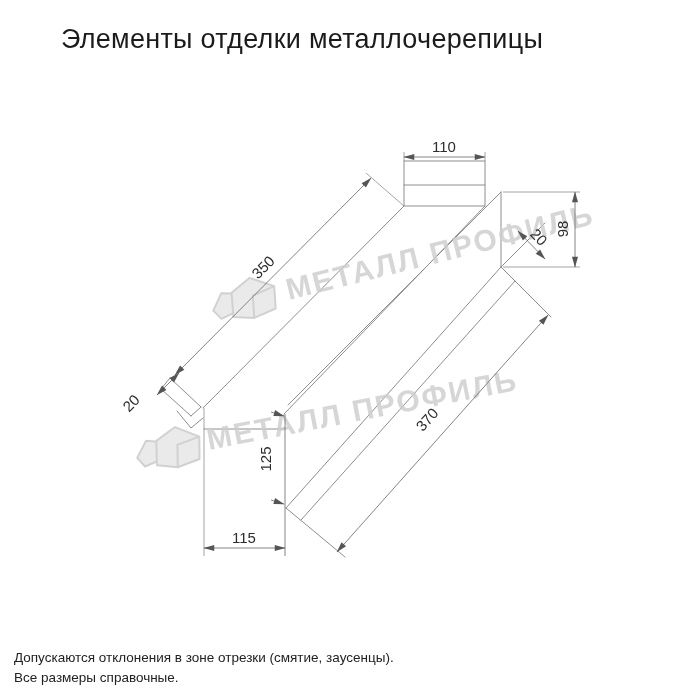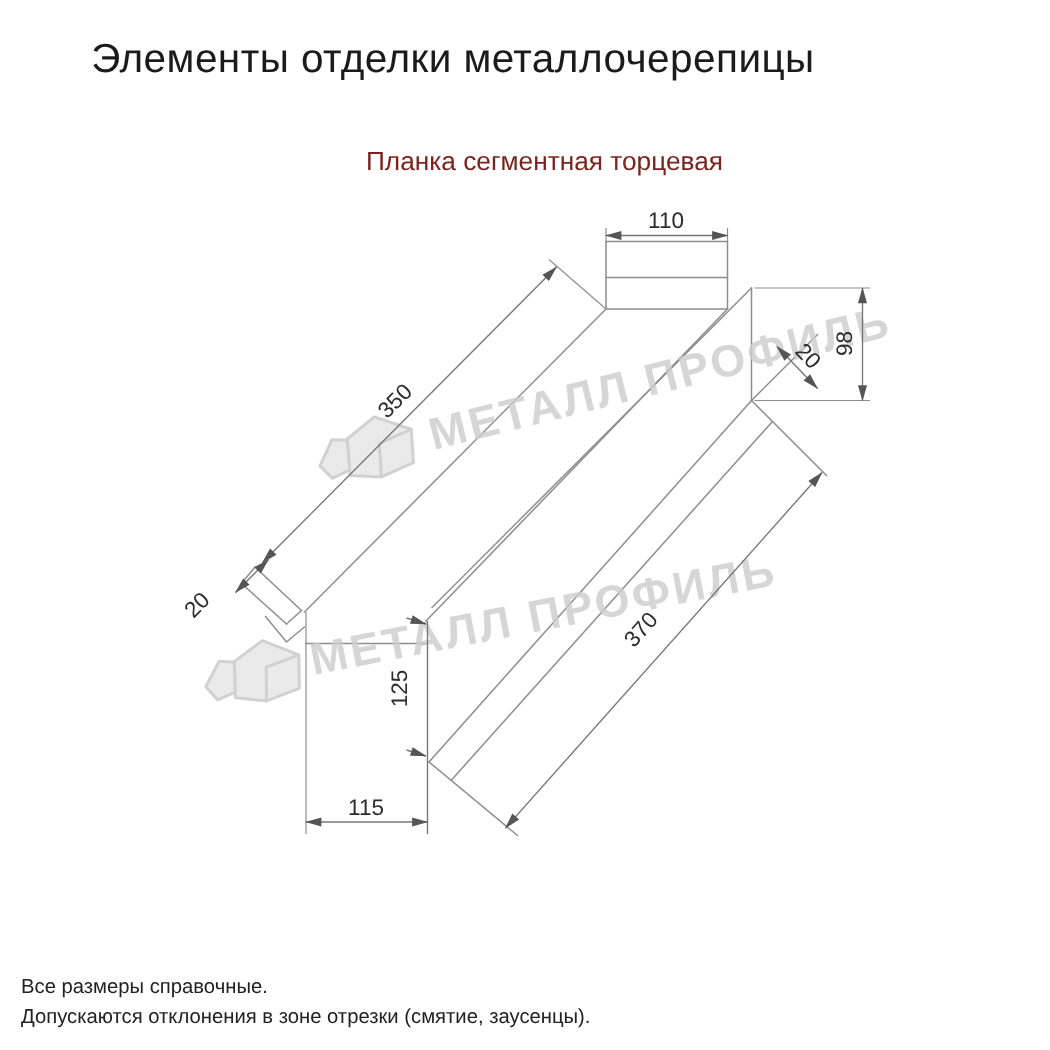--- a/index.html
+++ b/index.html
@@ -18,21 +18,20 @@
   .wm-text{fill:#cdcdcd;font-size:30px;font-weight:bold;letter-spacing:2px;
     font-family:"Liberation Sans",sans-serif;}
   .wm-logo{fill:#e6e6e6;stroke:#c6c6c6;stroke-width:2;stroke-linejoin:round;}
 </style>
 </head>
 <body>
 
 <div class="page-title">Элементы отделки металлочерепицы</div>
 
 <div class="drawing-subtitle">
-  <div>Планка сегментная торцевая</div>
 </div>
 
 <svg class="tech" width="700" height="700" viewBox="0 0 700 700">
   <defs>
     <marker id="arr" viewBox="0 0 12 8" refX="11" refY="4" markerWidth="13" markerHeight="9" orient="auto-start-reverse">
       <path d="M0.5,0.9 L11.5,4 L0.5,7.1 Z" fill="#555555"></path>
     </marker>
   </defs>
 
   <g>
@@ -136,15 +135,15 @@
   </g>
 
   <g>
     <line x1="204" y1="408" x2="204" y2="556" class="extline"></line>
     <line x1="204" y1="548" x2="285" y2="548" class="dimline" marker-start="url(#arr)" marker-end="url(#arr)"></line>
     <text class="dimtext" x="244" y="543" text-anchor="middle">115</text>
   </g>
 </svg>
 
 <div class="footer-notes">
+  <div>Допускаются отклонения в зоне отрезки (смятие, заусенцы).</div>
   <div>Все размеры справочные.</div>
-  <div>Допускаются отклонения в зоне отрезки (смятие, заусенцы).</div>
 </div>
 
 </body></html>

